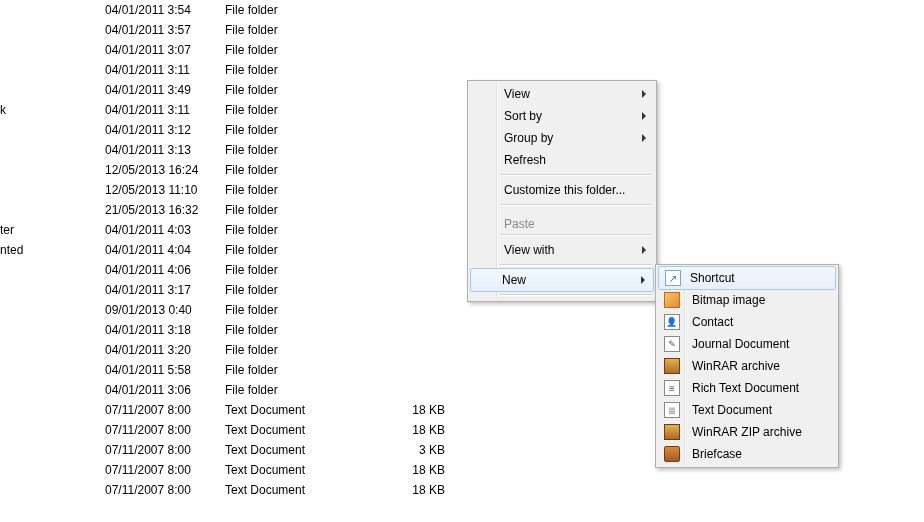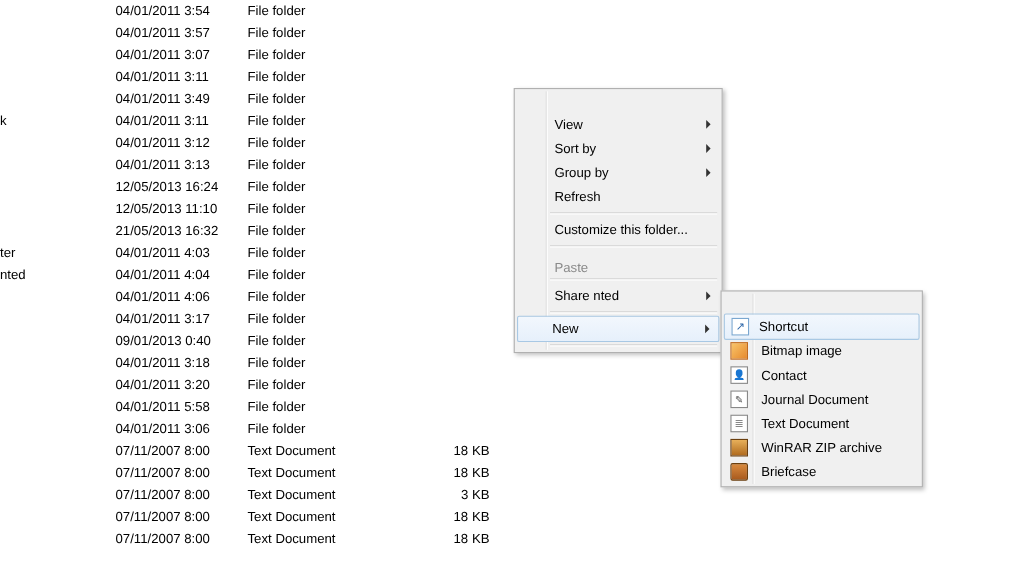--- a/index.html
+++ b/index.html
@@ -47,21 +47,21 @@
     width: 26px;
     background: #f0f0f0;
   }
   .gutter-sep {
     position: absolute;
     left: 28px; top: 2px; bottom: 2px;
     width: 0;
     border-left: 1px solid #e0e0e0;
     border-right: 1px solid #ffffff;
   }
-  .menu-items { position: relative; margin-top: 19px; }
+  .menu-items { position: relative; }
   .menu-item {
     position: relative;
     height: 22px;
     display: flex;
     align-items: center;
     padding-left: 34px;
     margin: 0;
   }
   .menu-item.highlight {
     background: linear-gradient(#f2f7fd,#e6f0fb);
@@ -290,21 +290,21 @@
     <div class="menu-sep"></div>
     <div class="menu-item">
       <span>Customize this folder...</span>
     </div>
     <div class="menu-sep"></div>
     <div class="menu-item disabled">
       <span>Paste</span>
     </div>
     <div class="menu-sep"></div>
     <div class="menu-item">
-      <span>Share nted</span>
+      <span>View with</span>
       <span class="submenu-arrow"></span>
     </div>
     <div class="menu-sep"></div>
     <div class="menu-item highlight">
       <span>New</span>
       <span class="submenu-arrow"></span>
     </div>
     <div class="menu-sep"></div>
   </div>
 </div>
@@ -323,20 +323,28 @@
     </div>
     <div class="menu-item">
       <span class="menu-icon ic-contact"></span>
       <span>Contact</span>
     </div>
     <div class="menu-item">
       <span class="menu-icon ic-journal"></span>
       <span>Journal Document</span>
     </div>
     <div class="menu-item">
+      <span class="menu-icon ic-rar"></span>
+      <span>WinRAR archive</span>
+    </div>
+    <div class="menu-item">
+      <span class="menu-icon ic-richtext"></span>
+      <span>Rich Text Document</span>
+    </div>
+    <div class="menu-item">
       <span class="menu-icon ic-text"></span>
       <span>Text Document</span>
     </div>
     <div class="menu-item">
       <span class="menu-icon ic-zip"></span>
       <span>WinRAR ZIP archive</span>
     </div>
     <div class="menu-item">
       <span class="menu-icon ic-briefcase"></span>
       <span>Briefcase</span>

